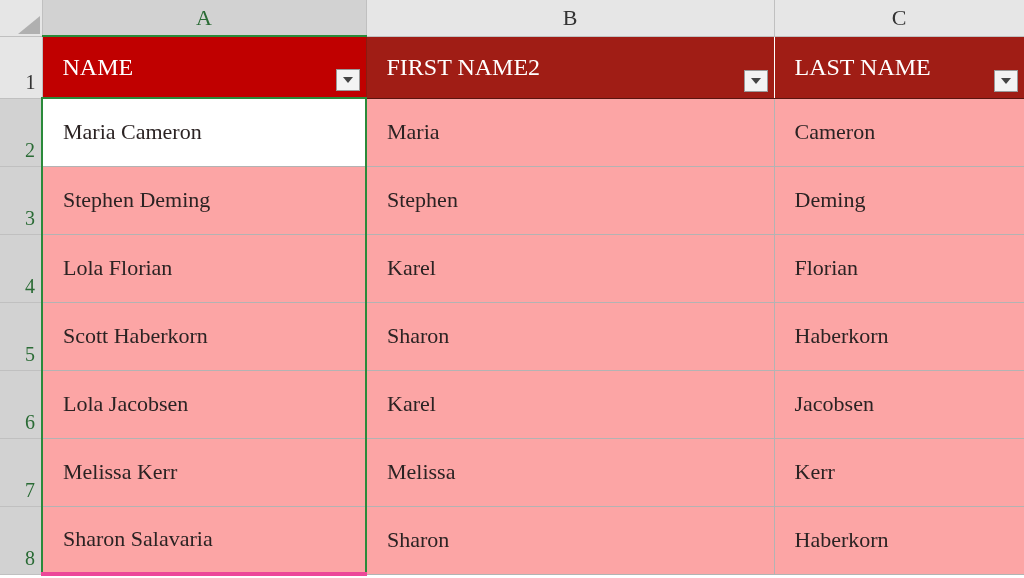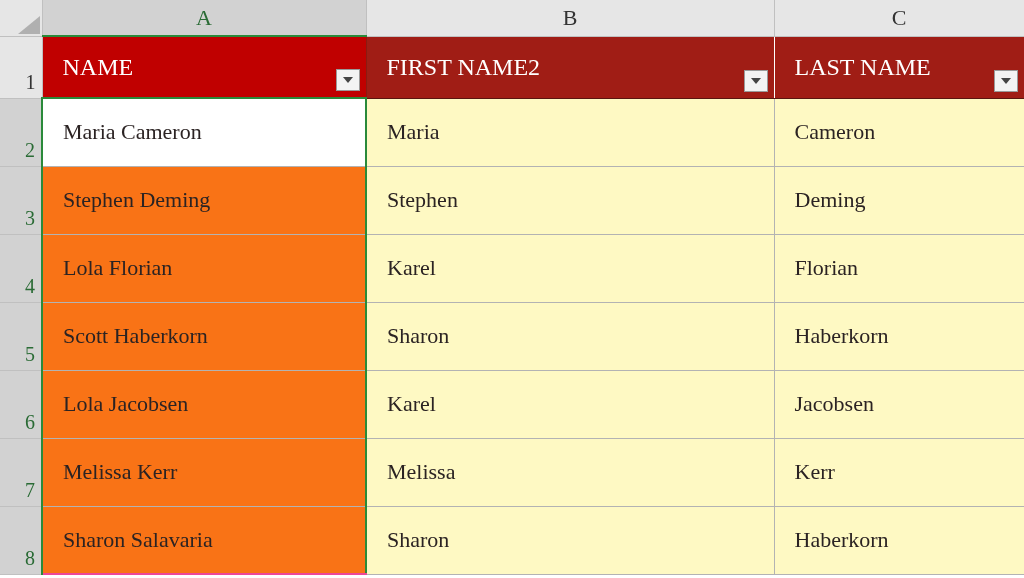--- a/index.html
+++ b/index.html
@@ -116,37 +116,37 @@
 
   
   .cell {
     font-family: Georgia, serif;
     font-size: 22px;
     color: #2b2323;
     padding: 0 20px;
     vertical-align: middle;
     border-right: 1px solid #b3b3b3;
     border-bottom: 1px solid #b3b3b3;
-    background: #fef9c3;
+    background: #fca5a5;
   }
   .cell.sel {
-    background: #f97316;
+    background: #fca5a5;
   }
   .cell.sel.first {
     background: #fff; 
     margin-left: 8px;
   }
 
   
   .col-a-cell {
     border-left: 2px solid #2a8a3a;
     border-right: 2px solid #2a8a3a;
   }
   tr.first-data .col-a-cell { border-top: 2px solid #2a8a3a; }
-  tr.last-data  .col-a-cell { border-bottom: 2px solid #ec4899; }
+  tr.last-data  .col-a-cell { border-bottom: 4px solid #ec4899; }
 </style>
 </head>
 <body>
 
 <div class="sheet">
 <table class="grid">
   <colgroup>
     <col class="col-rowhead">
         <col class="col-a">
         <col class="col-b">

